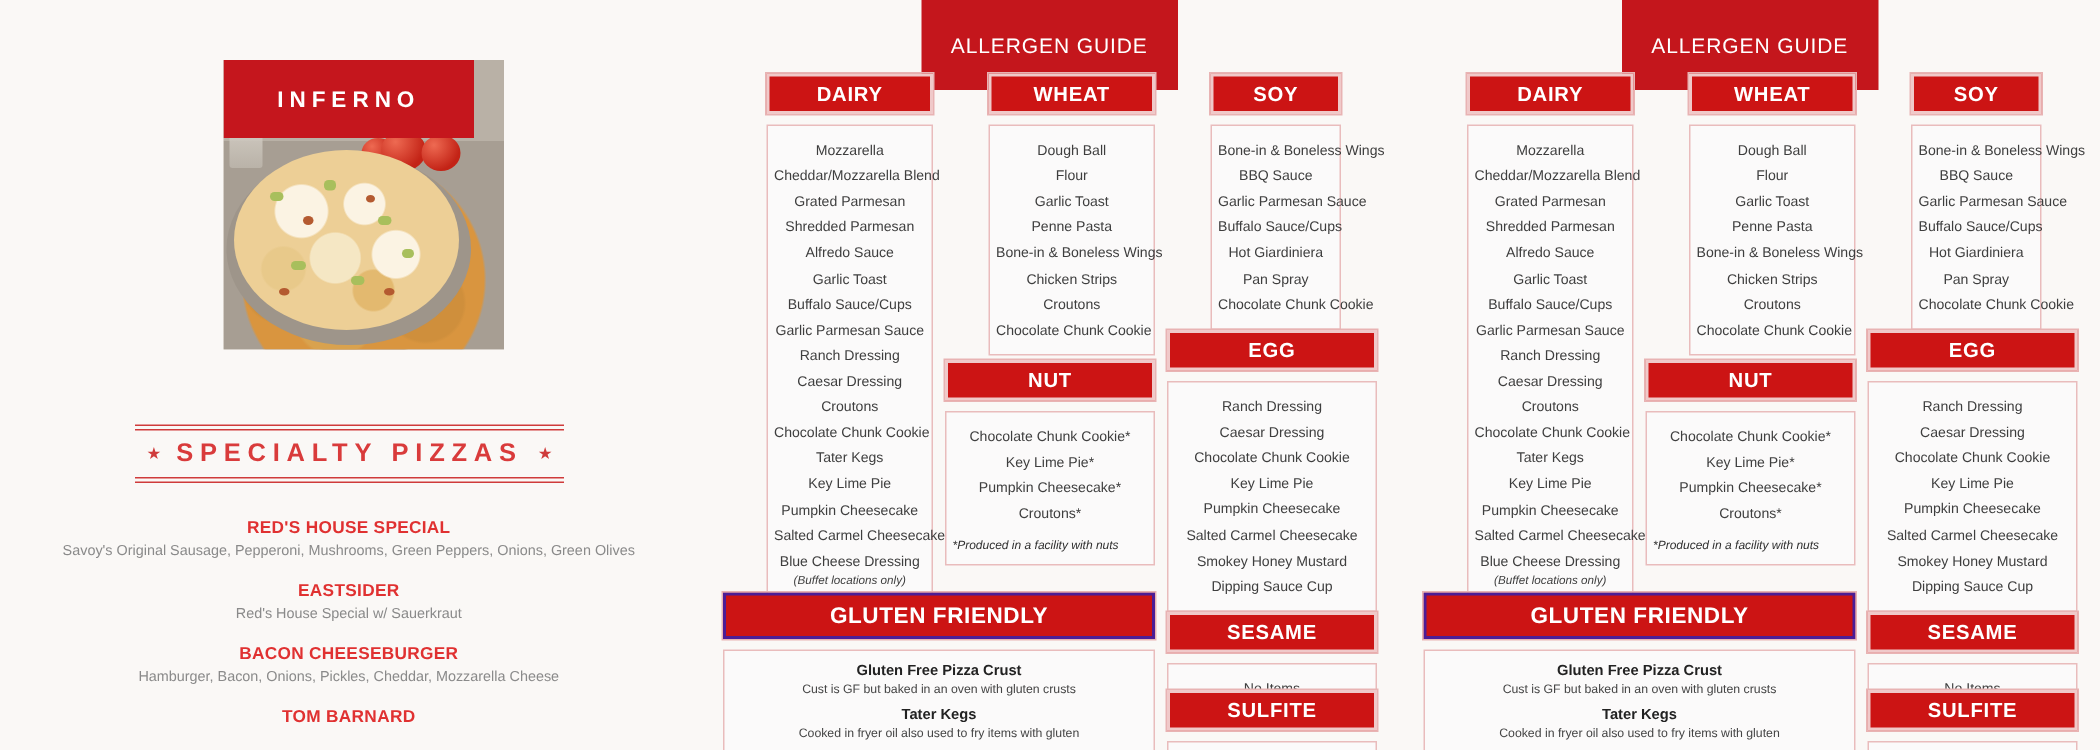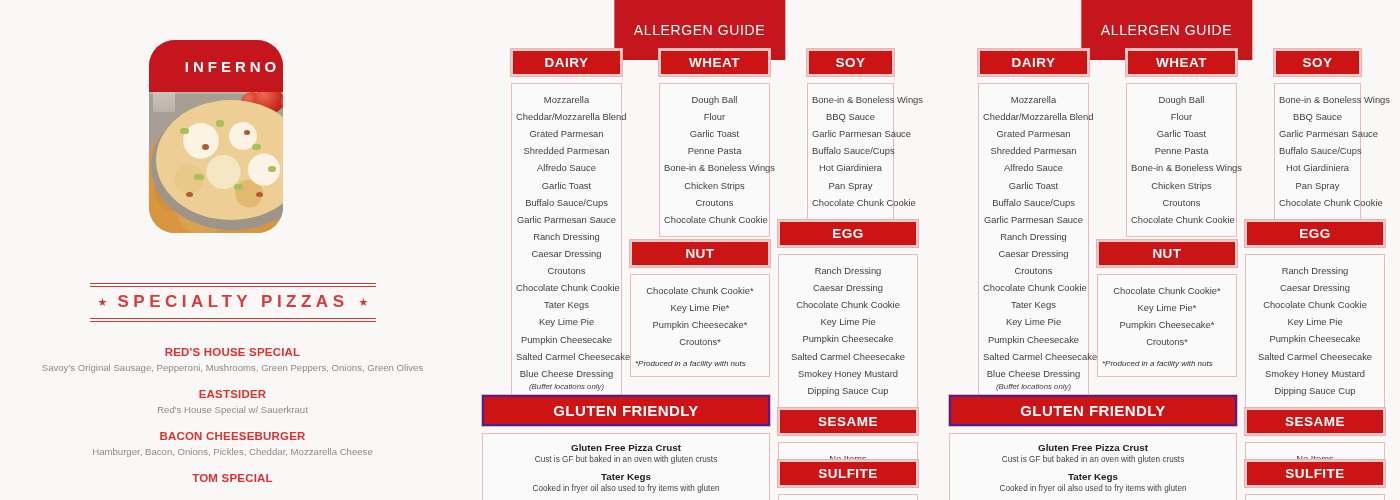--- a/index.html
+++ b/index.html
@@ -7,22 +7,22 @@
     width: 1400px; height: 500px;
     background: #faf8f6;
     font-family: "Liberation Sans", sans-serif;
     overflow: hidden;
   }
   #root { position: relative; width: 1400px; height: 500px; }
 
   
   .menu-panel { position: absolute; left: 0; top: 0; width: 465px; height: 500px; background: #faf8f6; }
 
-  .pizza-card { position: absolute; left: 149px; top: 40px; width: 134px; height: 193px;
-                overflow: hidden; background: #cfc7bd; border-radius: 26px; }
+  .pizza-card { position: absolute; left: 149px; top: 40px; width: 187px; height: 193px;
+                overflow: hidden; background: #cfc7bd; }
   .pizza-photo { position: absolute; inset: 0;
      background:
        radial-gradient(circle at 46% 72%, #f0dcb4 0 16%, rgba(240,220,180,0) 17%),
        radial-gradient(circle at 30% 58%, #f6efe0 0 11%, rgba(246,239,224,0) 12%),
        radial-gradient(circle at 62% 58%, #f6efe0 0 10%, rgba(246,239,224,0) 11%),
        radial-gradient(circle at 40% 88%, #d9a24e 0 13%, rgba(217,162,78,0) 14%),
        radial-gradient(circle at 72% 84%, #cf8f3c 0 12%, rgba(207,143,60,0) 13%),
        radial-gradient(circle at 20% 78%, #cf8f3c 0 11%, rgba(207,143,60,0) 12%),
        radial-gradient(circle at 50% 76%, #d9953f 0 46%, rgba(217,149,63,0) 47%),
        radial-gradient(ellipse 62% 40% at 50% 77%, #b07530 0 62%, rgba(176,117,48,0) 63%),
@@ -173,21 +173,21 @@
       </div>
       <div class="menu-item">
         <div class="mi-name">EASTSIDER</div>
         <div class="mi-desc">Red's House Special w/ Sauerkraut</div>
       </div>
       <div class="menu-item">
         <div class="mi-name">BACON CHEESEBURGER</div>
         <div class="mi-desc">Hamburger, Bacon, Onions, Pickles, Cheddar, Mozzarella Cheese</div>
       </div>
       <div class="menu-item">
-        <div class="mi-name cut">TOM SPECIAL</div>
+        <div class="mi-name cut">TOM BARNARD</div>
       </div>
     </div>
   </div>
 
   <div class="allergen-panel ap-left">
     <div class="logo-mark">
       <div class="logo-text">PIZZA</div>
     </div>
     <div class="ag-banner">ALLERGEN GUIDE</div>
 

